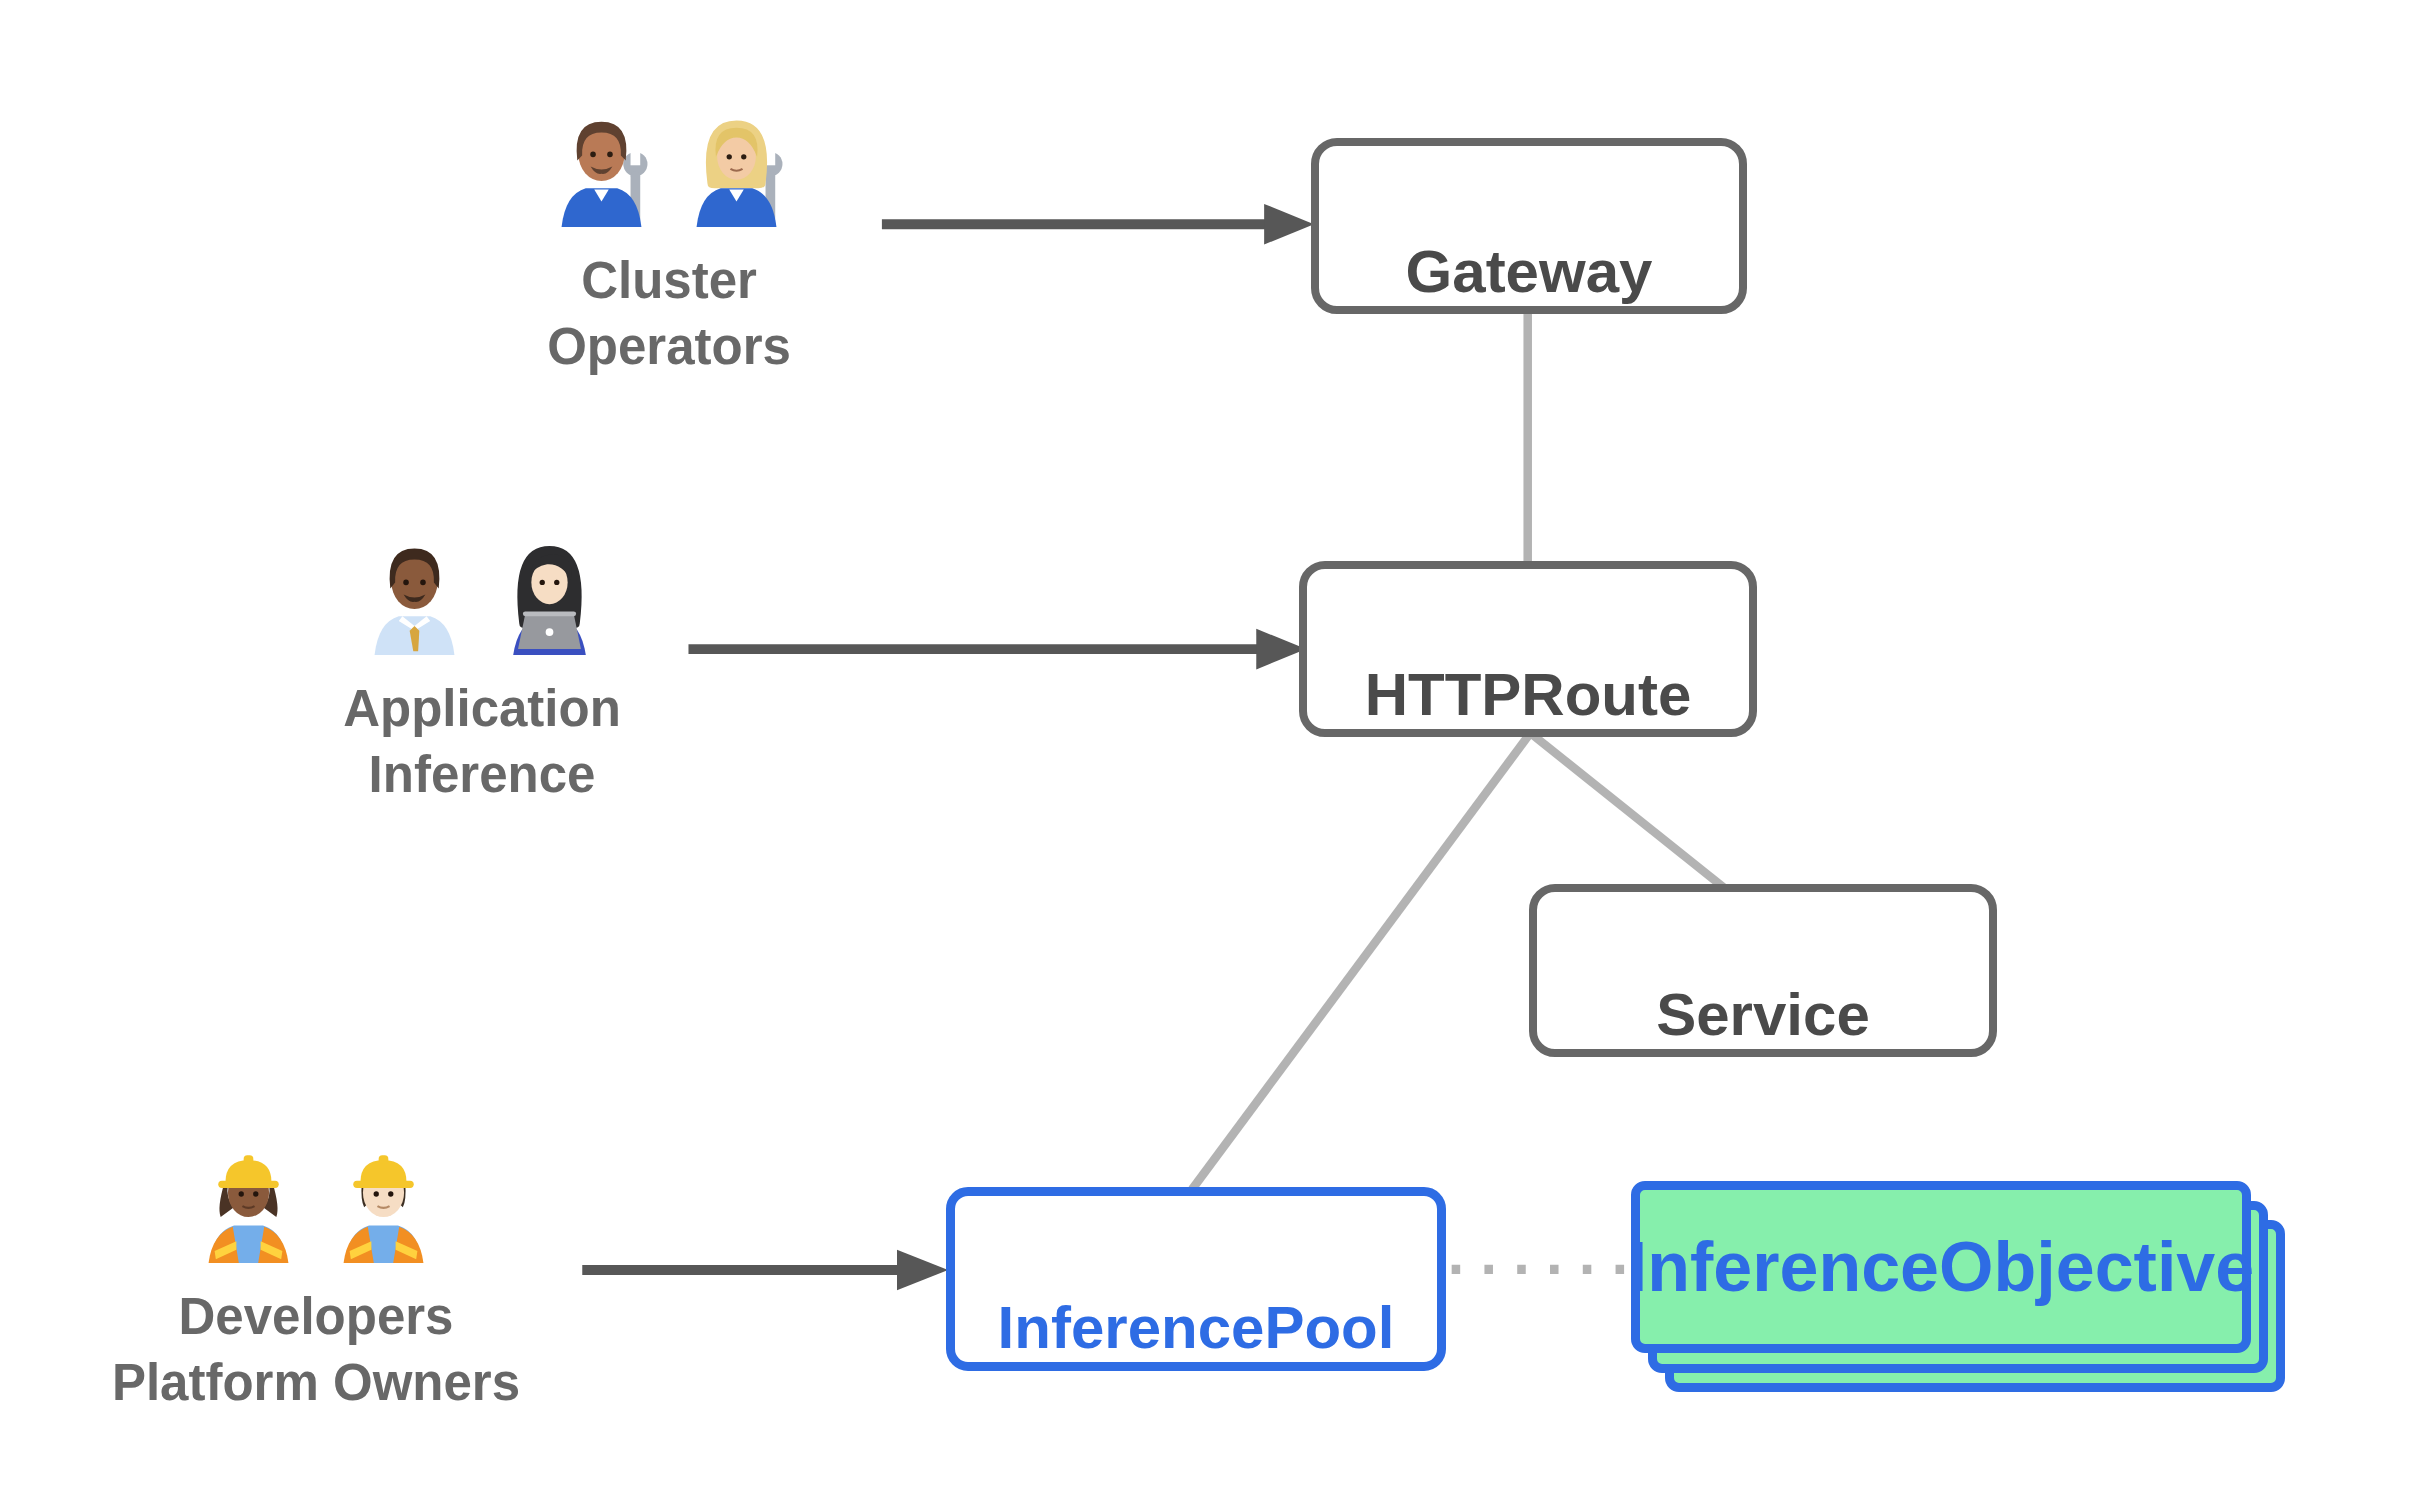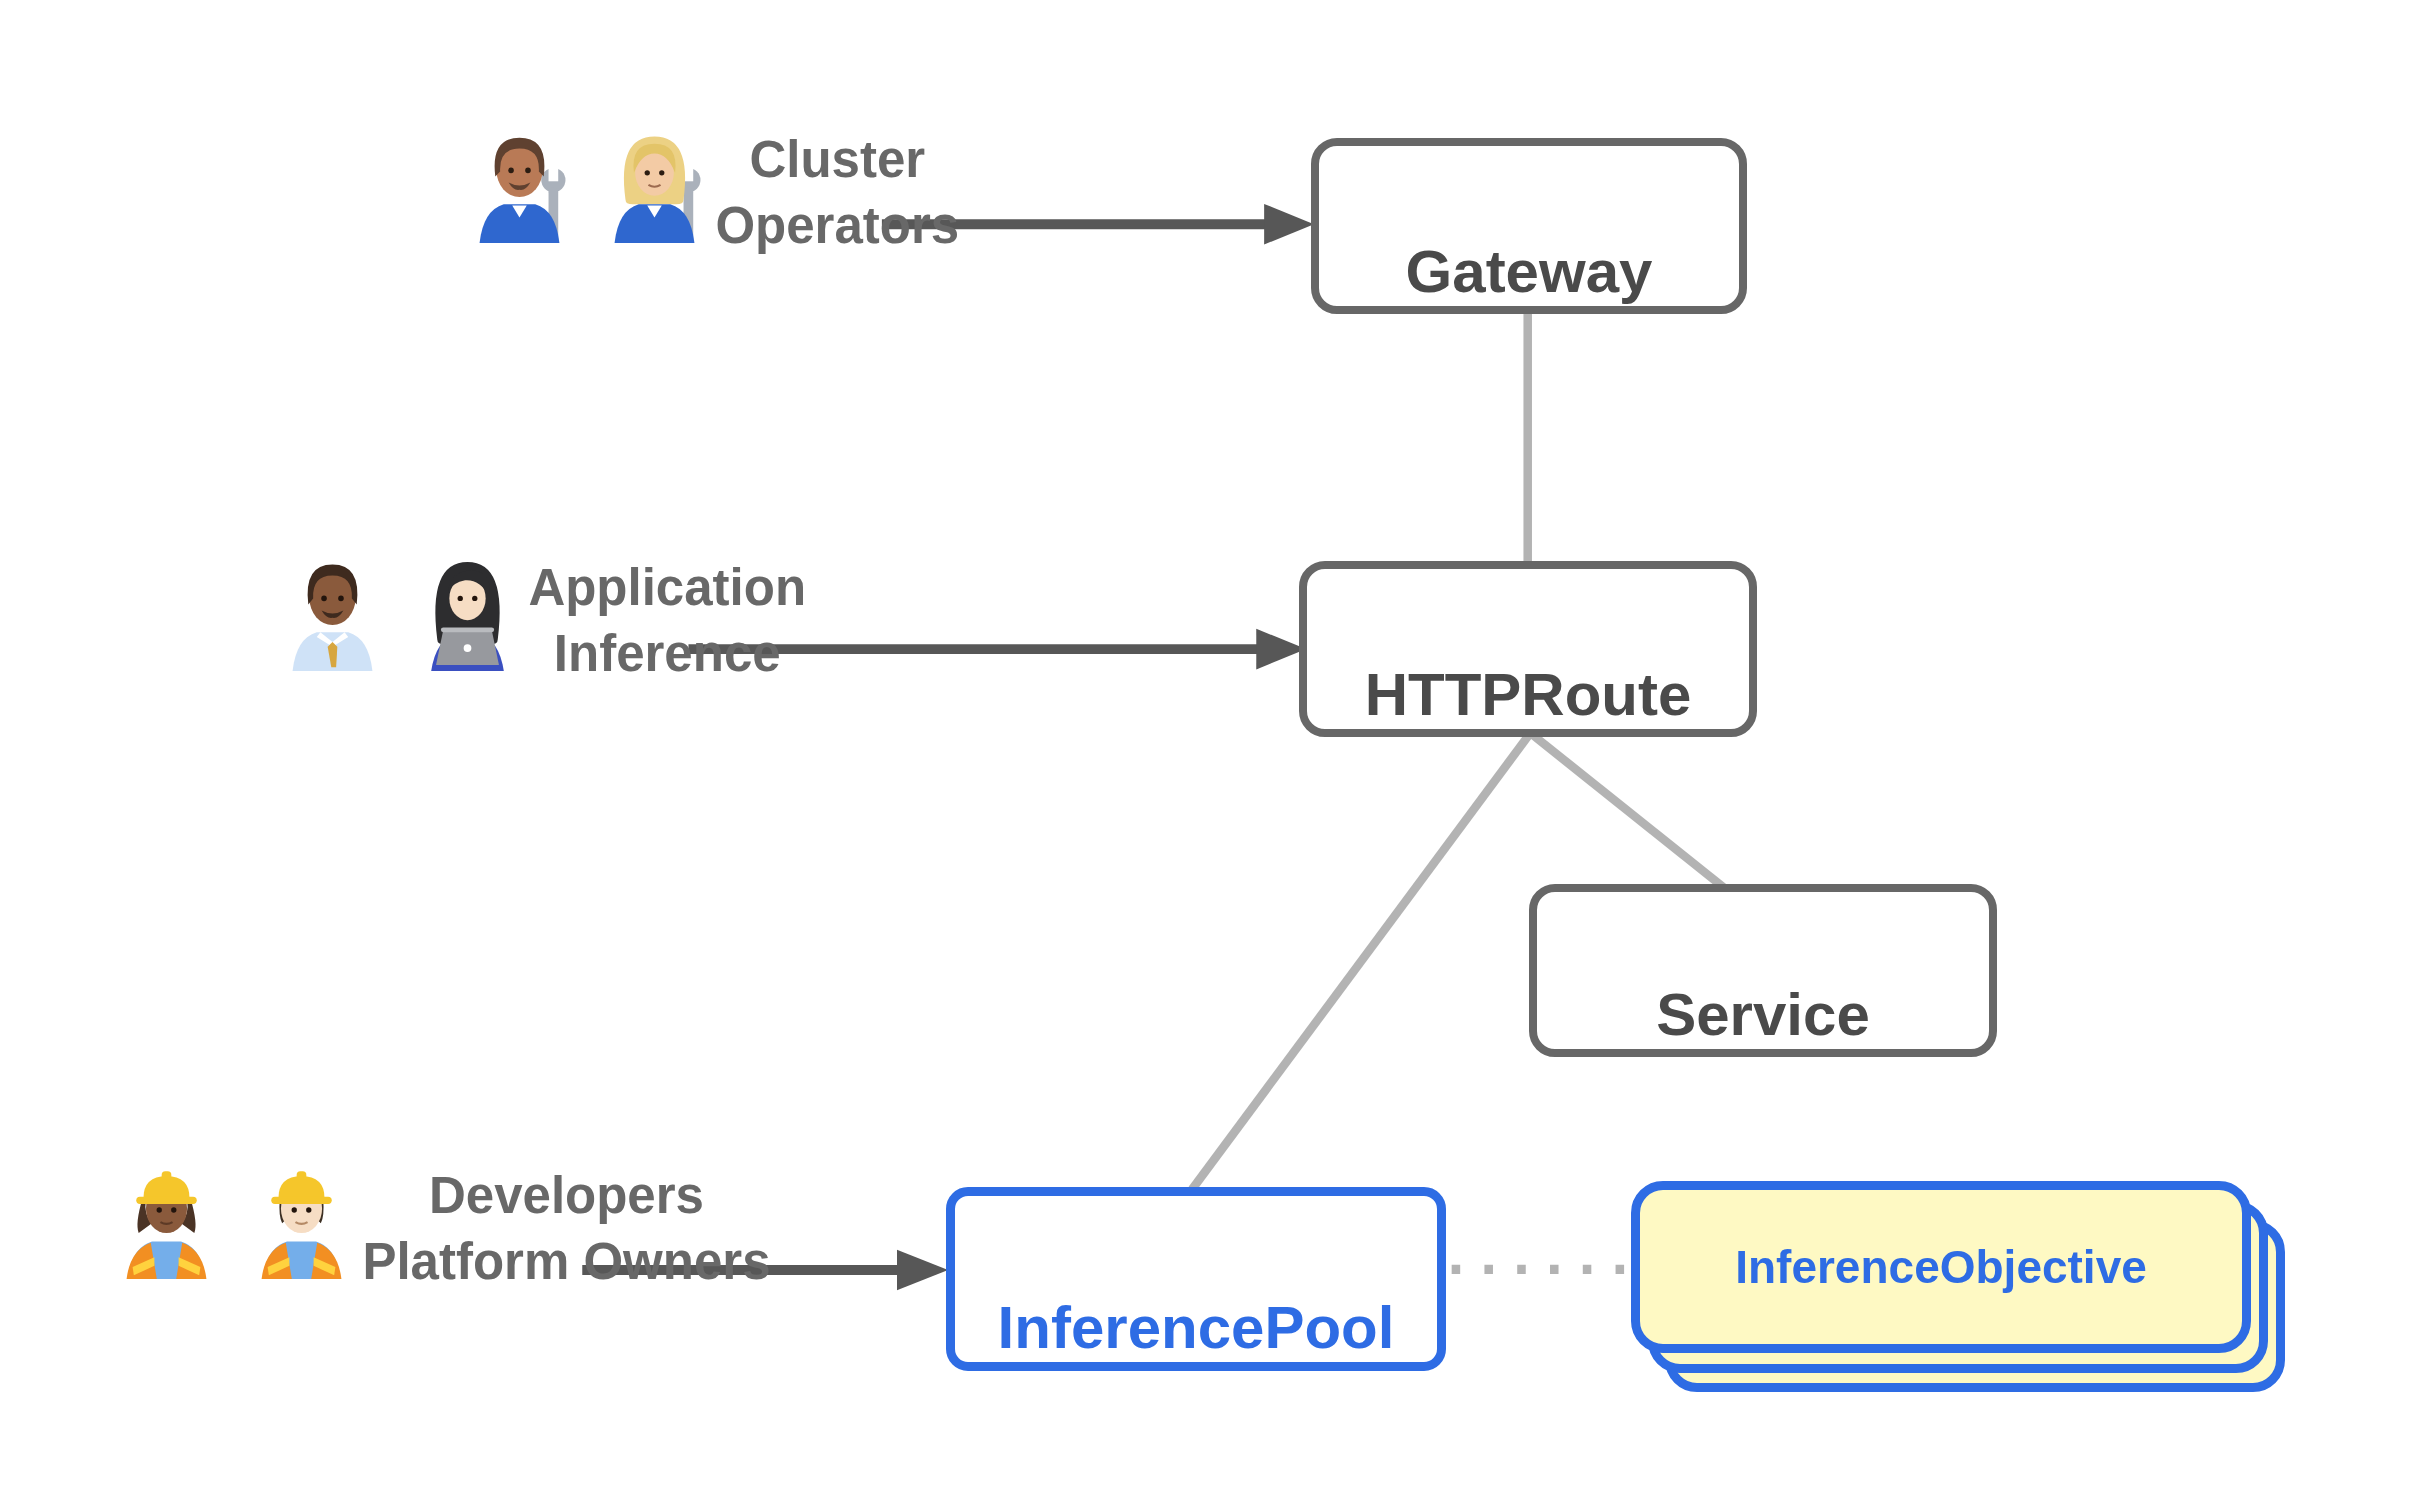--- a/index.html
+++ b/index.html
@@ -24,26 +24,26 @@
   .arrow polygon{fill:var(--arrow-dark-gray);stroke:none}
 
   
   .node{position:absolute;display:flex;align-items:flex-end;justify-content:center;
     background:#fff;border:8.5px solid var(--node-border-gray);border-radius:26px;
     font-weight:bold;font-size:60px;color:var(--node-text-gray);white-space:nowrap}
   .node.blue{border:9.2px solid var(--accent-blue);color:var(--accent-blue);border-radius:22px}
 
   
   .stack{position:absolute}
-  .stack .card{position:absolute;background:#fef9c3;border:9.2px solid var(--accent-blue);
-    border-radius:32px;display:flex;align-items:center;justify-content:center;
-    font-weight:bold;font-size:46px;color:var(--accent-blue);white-space:nowrap}
-
-  
-  .actor{position:absolute;display:flex;align-items:center}
+  .stack .card{position:absolute;background:#86efac;border:9.2px solid var(--accent-blue);
+    border-radius:14px;display:flex;align-items:center;justify-content:center;
+    font-weight:bold;font-size:70px;color:var(--accent-blue);white-space:nowrap}
+
+  
+  .actor{position:absolute;display:flex;flex-direction:column;align-items:center}
   .figures{display:flex;gap:14.4px;align-items:flex-end}
   .figures svg{width:121px;height:121px;display:block}
   .actor-label{margin-top:21px;text-align:center;font-weight:bold;font-size:51px;
     line-height:1.3;color:var(--actor-label-gray);white-space:nowrap}
 </style>
 </head>
 <body>
 
 <div class="canvas">
 

